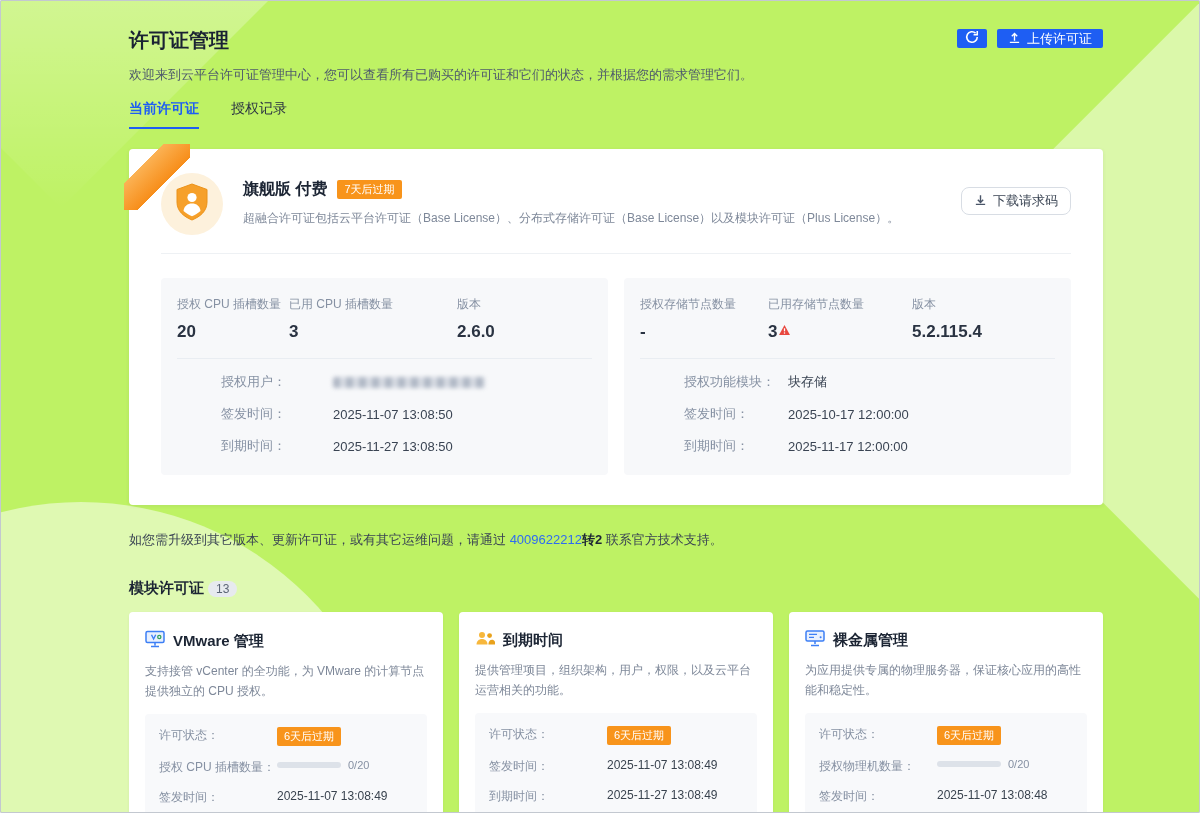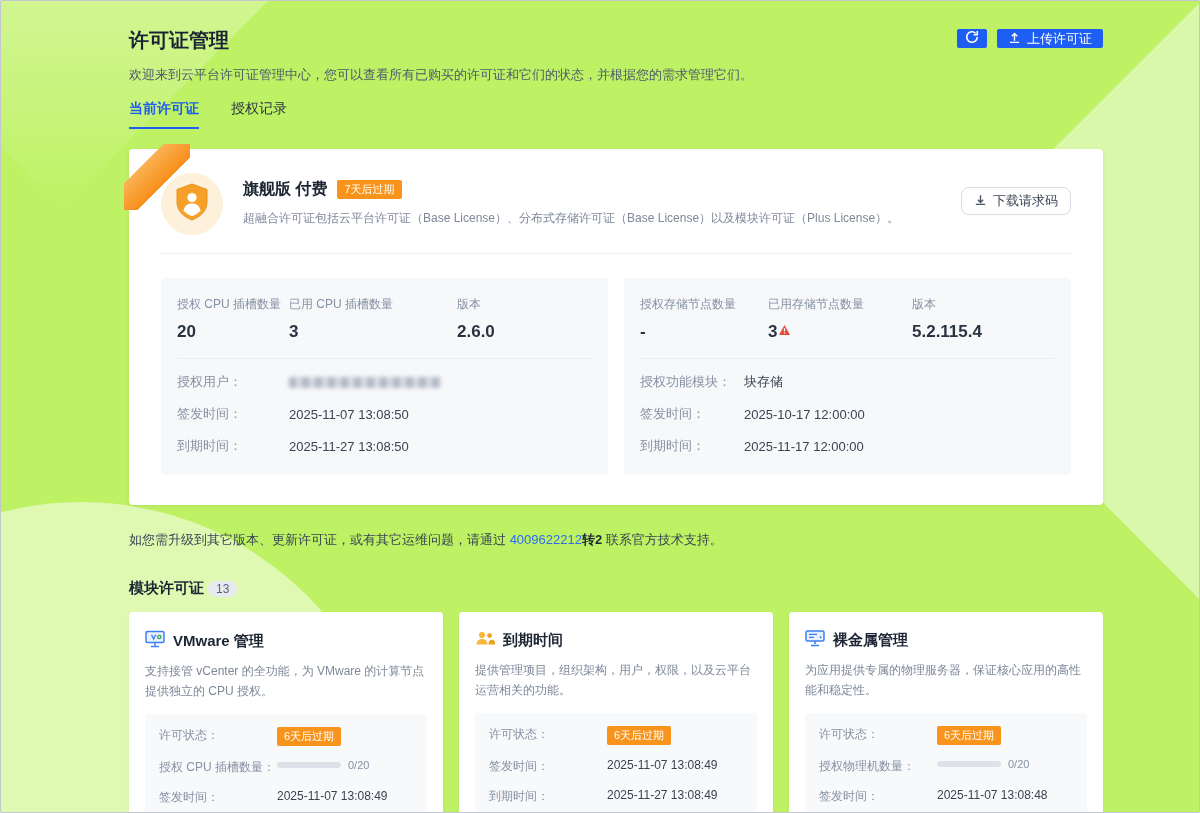--- a/index.html
+++ b/index.html
@@ -62,21 +62,21 @@
 
   .panels { display:flex; gap:16px; margin-top:24px; }
   .panel { flex:1; background:#f7f8fa; border-radius:4px; padding:18px 16px 20px; }
   .stats { display:flex; }
   .stat .slabel { font-size:12px; color:#8691a3; }
   .stat .svalue { margin-top:9px; font-size:17px; font-weight:700; color:#2a3342; display:flex; align-items:flex-start; gap:2px; }
   .panel-l .stat:nth-child(1){ width:112px; } .panel-l .stat:nth-child(2){ width:168px; }
   .panel-r .stat:nth-child(1){ width:128px; } .panel-r .stat:nth-child(2){ width:144px; }
   .warn-ico { margin-top:-2px; }
   .panel-divider { border:none; border-top:1px solid #e9edf2; margin:16px 0 0; }
-  .irow { display:flex; font-size:13px; margin-top:14px; align-items:center; }
+  .irow { display:flex; font-size:13px; margin-top:14px; align-items:center;margin-left:44px; }
   .irow .lab { color:#8691a3; flex:none; }
   .panel-l .irow .lab { width:112px; }
   .panel-r .irow .lab { width:104px; }
   .irow .val { color:#3a4453; }
   .redacted { display:inline-block; width:152px; height:11px; border-radius:2px; opacity:.75;
     background:repeating-linear-gradient(90deg,#98a2b3 0 7px,#cdd3dc 7px 13px); filter:blur(2px); }
 
   
   .support-note { margin-top:26px; font-size:13px; color:#3a4453; }
   .phone-link { color:#2e6bf2; text-decoration:none; cursor:pointer; }

